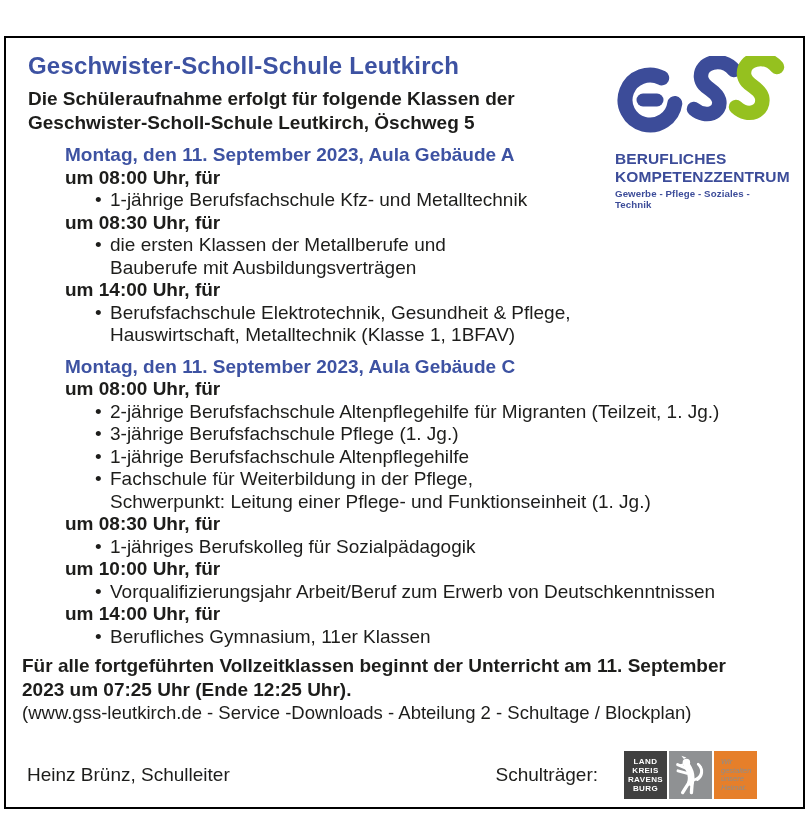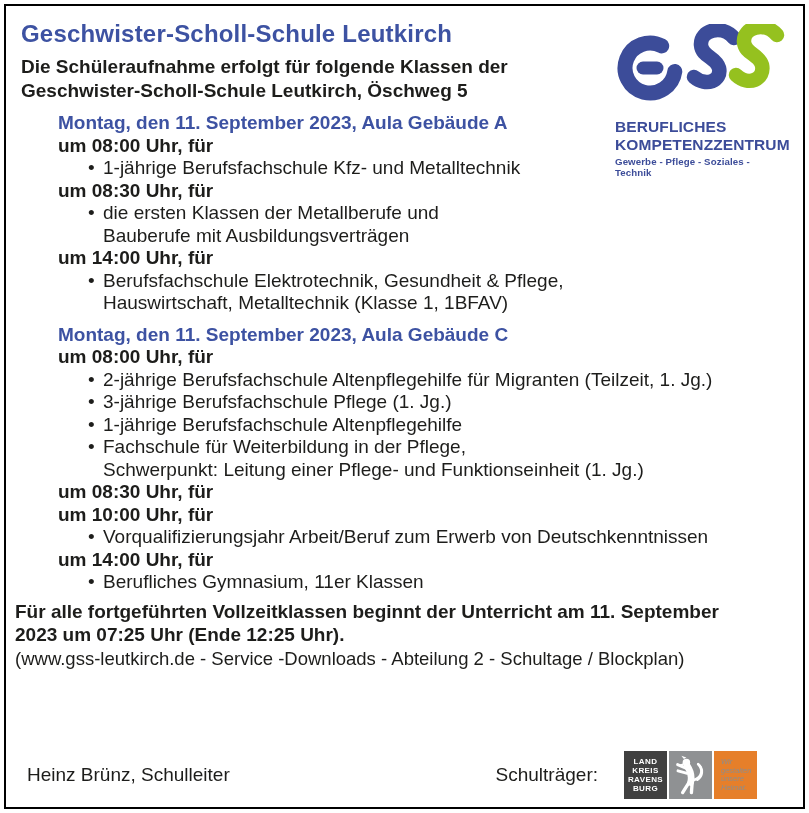--- a/index.html
+++ b/index.html
@@ -2,21 +2,21 @@
 <html><head>
 <meta charset="utf-8">
 <style>
   html,body { margin:0; padding:0; }
   body {
     width:809px; height:813px; background:#ffffff; position:relative;
     font-family:"Liberation Sans", sans-serif; color:#1d1d1b; overflow:hidden;
   }
   .frame {
     position:absolute; inset:4px; border:2px solid #000;
-    box-sizing:border-box; padding:14px 15px; background:#fff;
+    box-sizing:border-box; padding:14px 22px; background:#fff;margin-top:32px;
   }
   .page-title {
     color:#3d52a2; font-size:24px; font-weight:bold; line-height:28px;
     margin:0 0 7px 0; letter-spacing:0.2px;
   }
   .intro {
     font-size:19px; font-weight:bold; line-height:23.5px;
     white-space:pre-line; max-width:590px;
   }
   .sections { margin:10px 0 0 37px; }
@@ -85,20 +85,21 @@
       </div>
       <div class="section">
         <div class="section-heading">Montag, den 11. September 2023, Aula Gebäude C</div>
         <div class="slot-time">um 08:00 Uhr, für</div>
         <div class="bullet-item">2-jährige Berufsfachschule Altenpflegehilfe für Migranten (Teilzeit, 1. Jg.)</div>
         <div class="bullet-item">3-jährige Berufsfachschule Pflege (1. Jg.)</div>
         <div class="bullet-item">1-jährige Berufsfachschule Altenpflegehilfe</div>
         <div class="bullet-item">Fachschule für Weiterbildung in der Pflege,
 Schwerpunkt: Leitung einer Pflege- und Funktionseinheit (1. Jg.)</div>
         <div class="slot-time">um 08:30 Uhr, für</div>
+        <div class="bullet-item">1-jähriges Berufskolleg für Sozialpädagogik</div>
         <div class="slot-time">um 10:00 Uhr, für</div>
         <div class="bullet-item">Vorqualifizierungsjahr Arbeit/Beruf zum Erwerb von Deutschkenntnissen</div>
         <div class="slot-time">um 14:00 Uhr, für</div>
         <div class="bullet-item">Berufliches Gymnasium, 11er Klassen</div>
       </div>
     </div>
 
   <div class="notes">
     <div class="note-bold">Für alle fortgeführten Vollzeitklassen beginnt der Unterricht am 11. September
 2023 um 07:25 Uhr (Ende 12:25 Uhr).</div>

